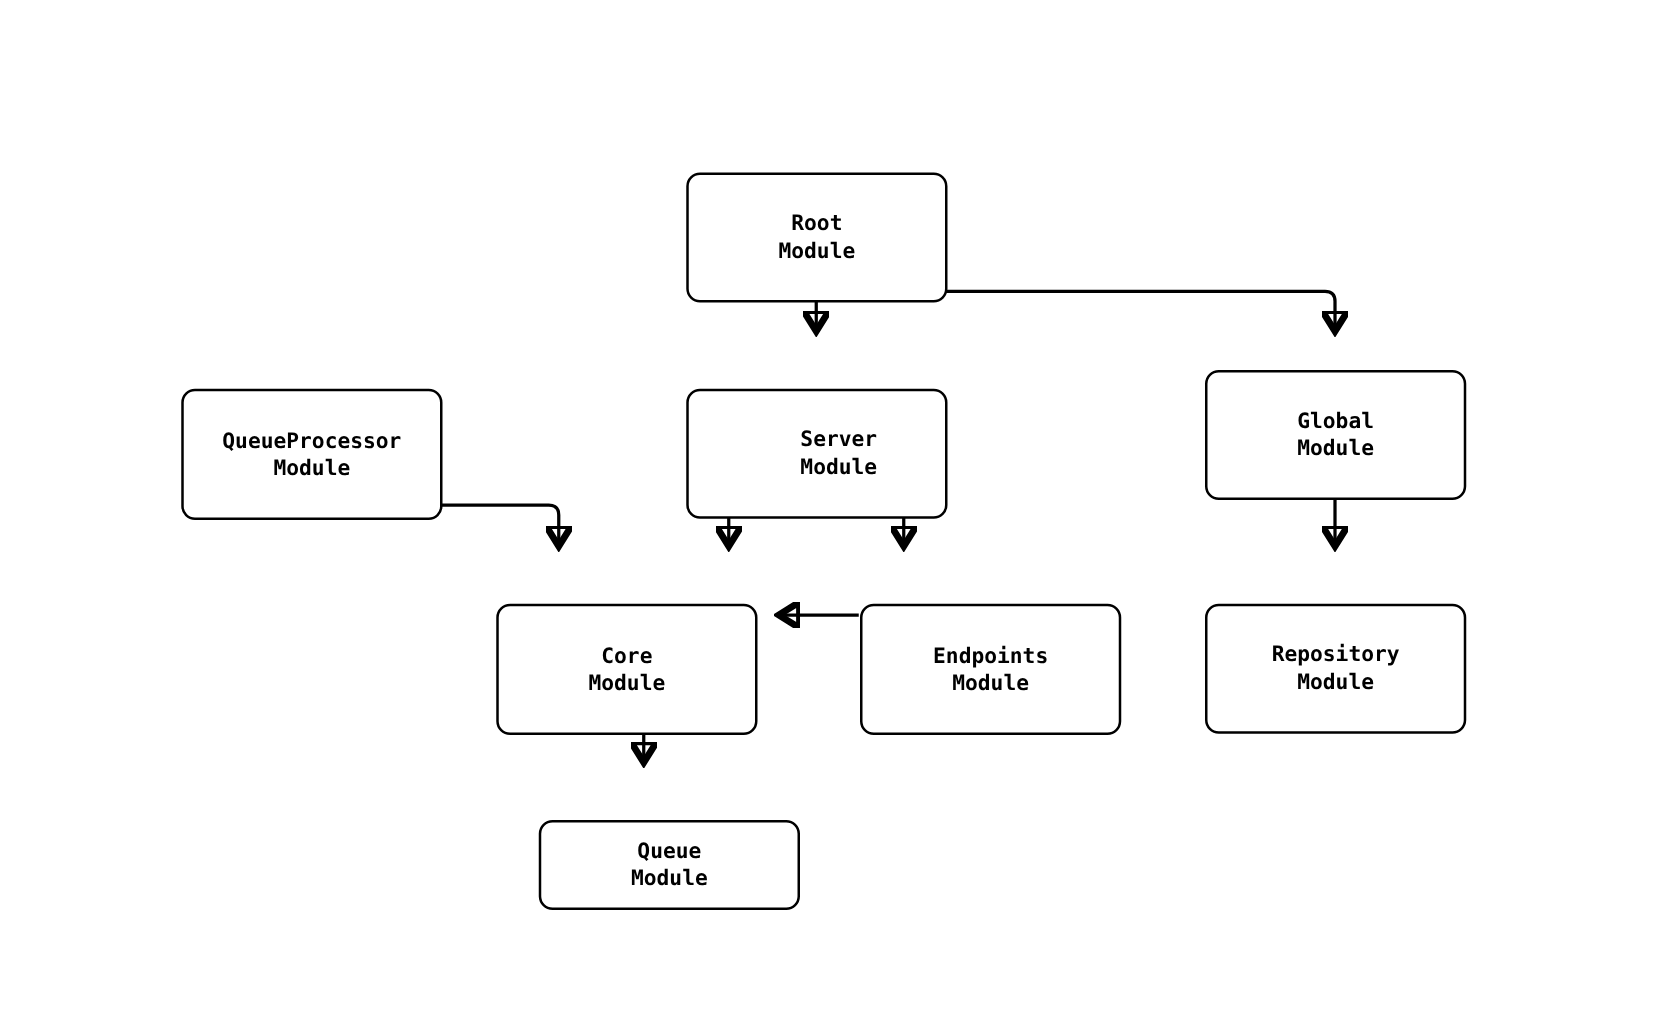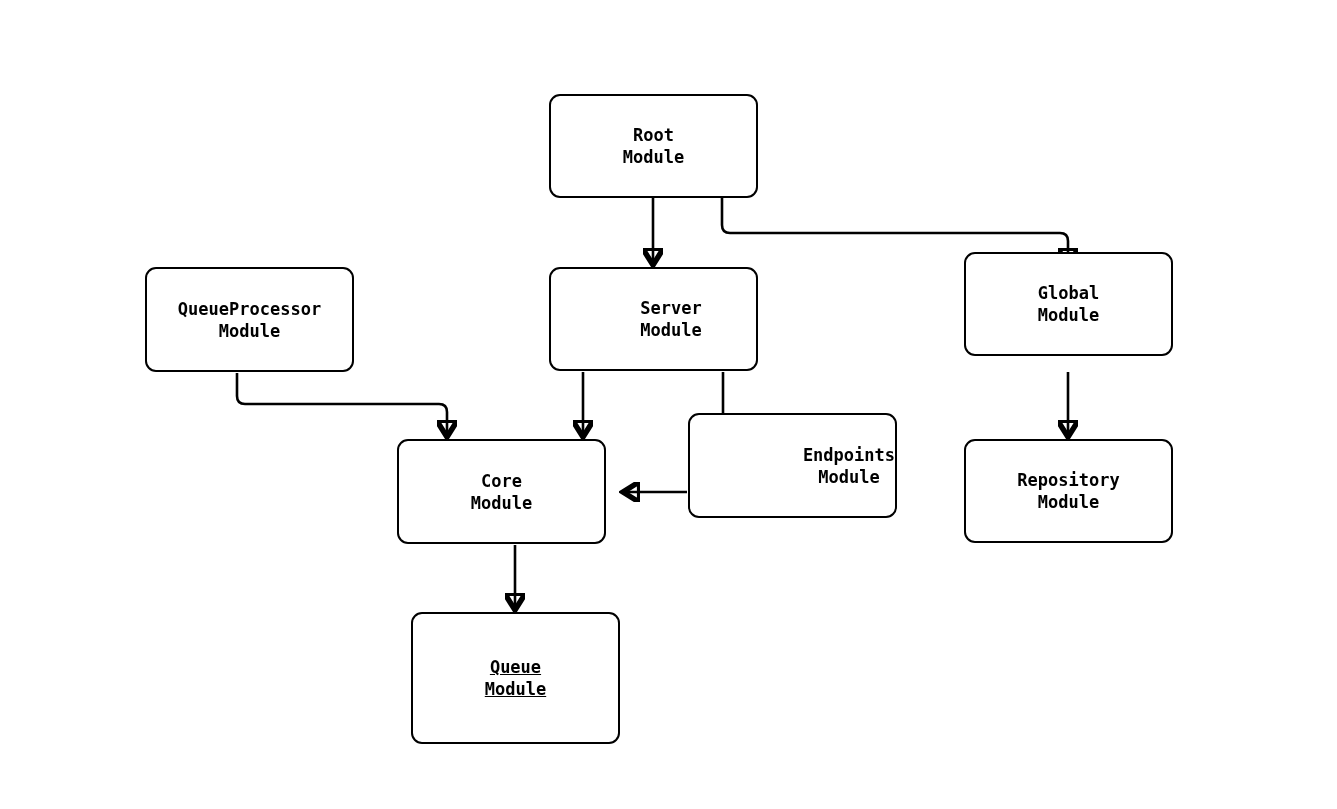--- a/index.html
+++ b/index.html
@@ -37,29 +37,30 @@
     border-radius: 11px;
     display: flex;
     align-items: center;
     justify-content: center;
     text-align: center;
     font-weight: bold;
     font-size: 17px;
     line-height: 22px;
     color: #000000;
     white-space: pre-line;
+    margin-top: 44px;
   }
   .node-root            { left: 549px; top:  94px; height: 104px; }
   .node-queue-processor { left: 145px; top: 267px; text-align: center; }
   .node-server          { left: 549px; top: 267px; height: 104px; padding-left: 35px; }
   .node-global          { left: 964px; top: 252px; height: 104px; }
   .node-core            { left: 397px; top: 439px; text-align: center; }
-  .node-endpoints       { left: 688px; top: 413px; justify-content: flex-end; }
+  .node-endpoints       { left: 688px; top: 439px; }
   .node-repository      { left: 964px; top: 439px; height: 104px; }
-  .node-queue           { left: 411px; top: 612px; height: 132px; text-decoration: underline; }
+  .node-queue           { left: 431px; top: 612px; height: 72px; }
 </style>
 </head>
 <body>
 
 <div class="stage">
 
   <svg class="edges-layer" viewBox="0 0 1337 809" xmlns="http://www.w3.org/2000/svg">
     <defs>
       <marker id="arrowhead" viewBox="0 0 10 10" refX="7.5" refY="5" markerWidth="8" markerHeight="8" orient="auto">
         <path d="M 0 0 L 8 5 L 0 10 z" fill="#000000" stroke="none"></path>

